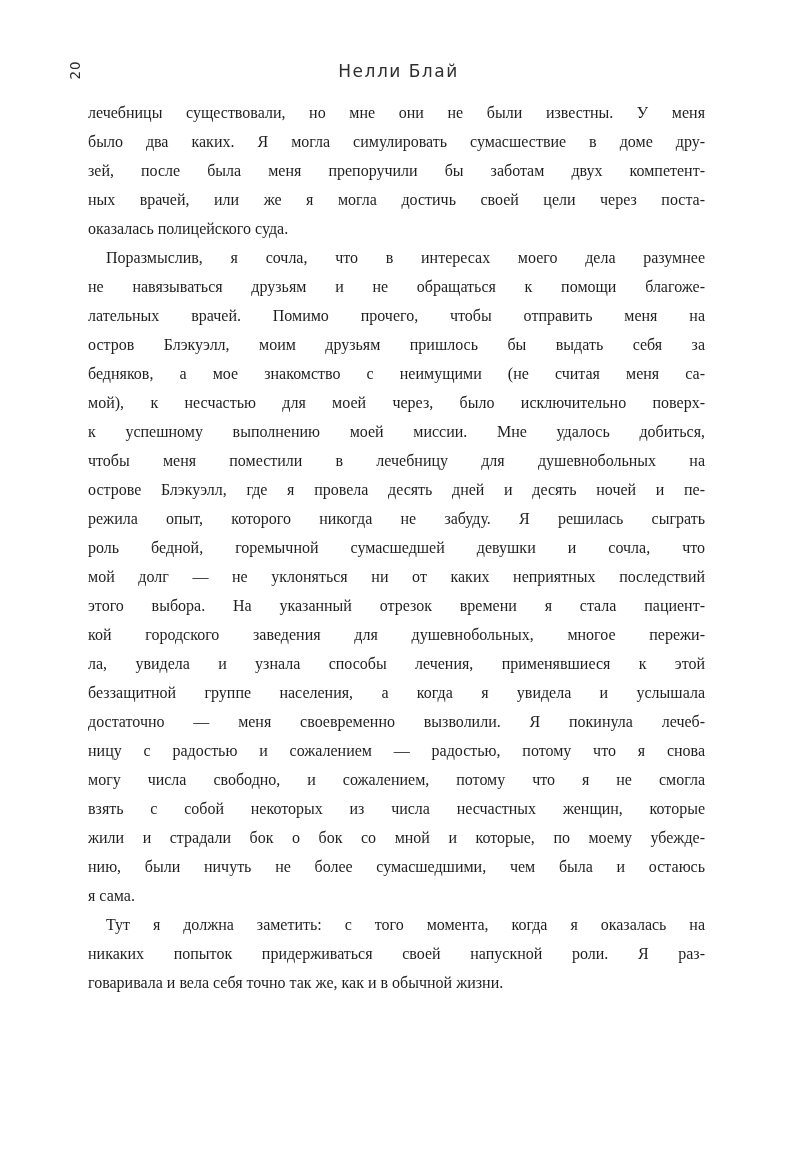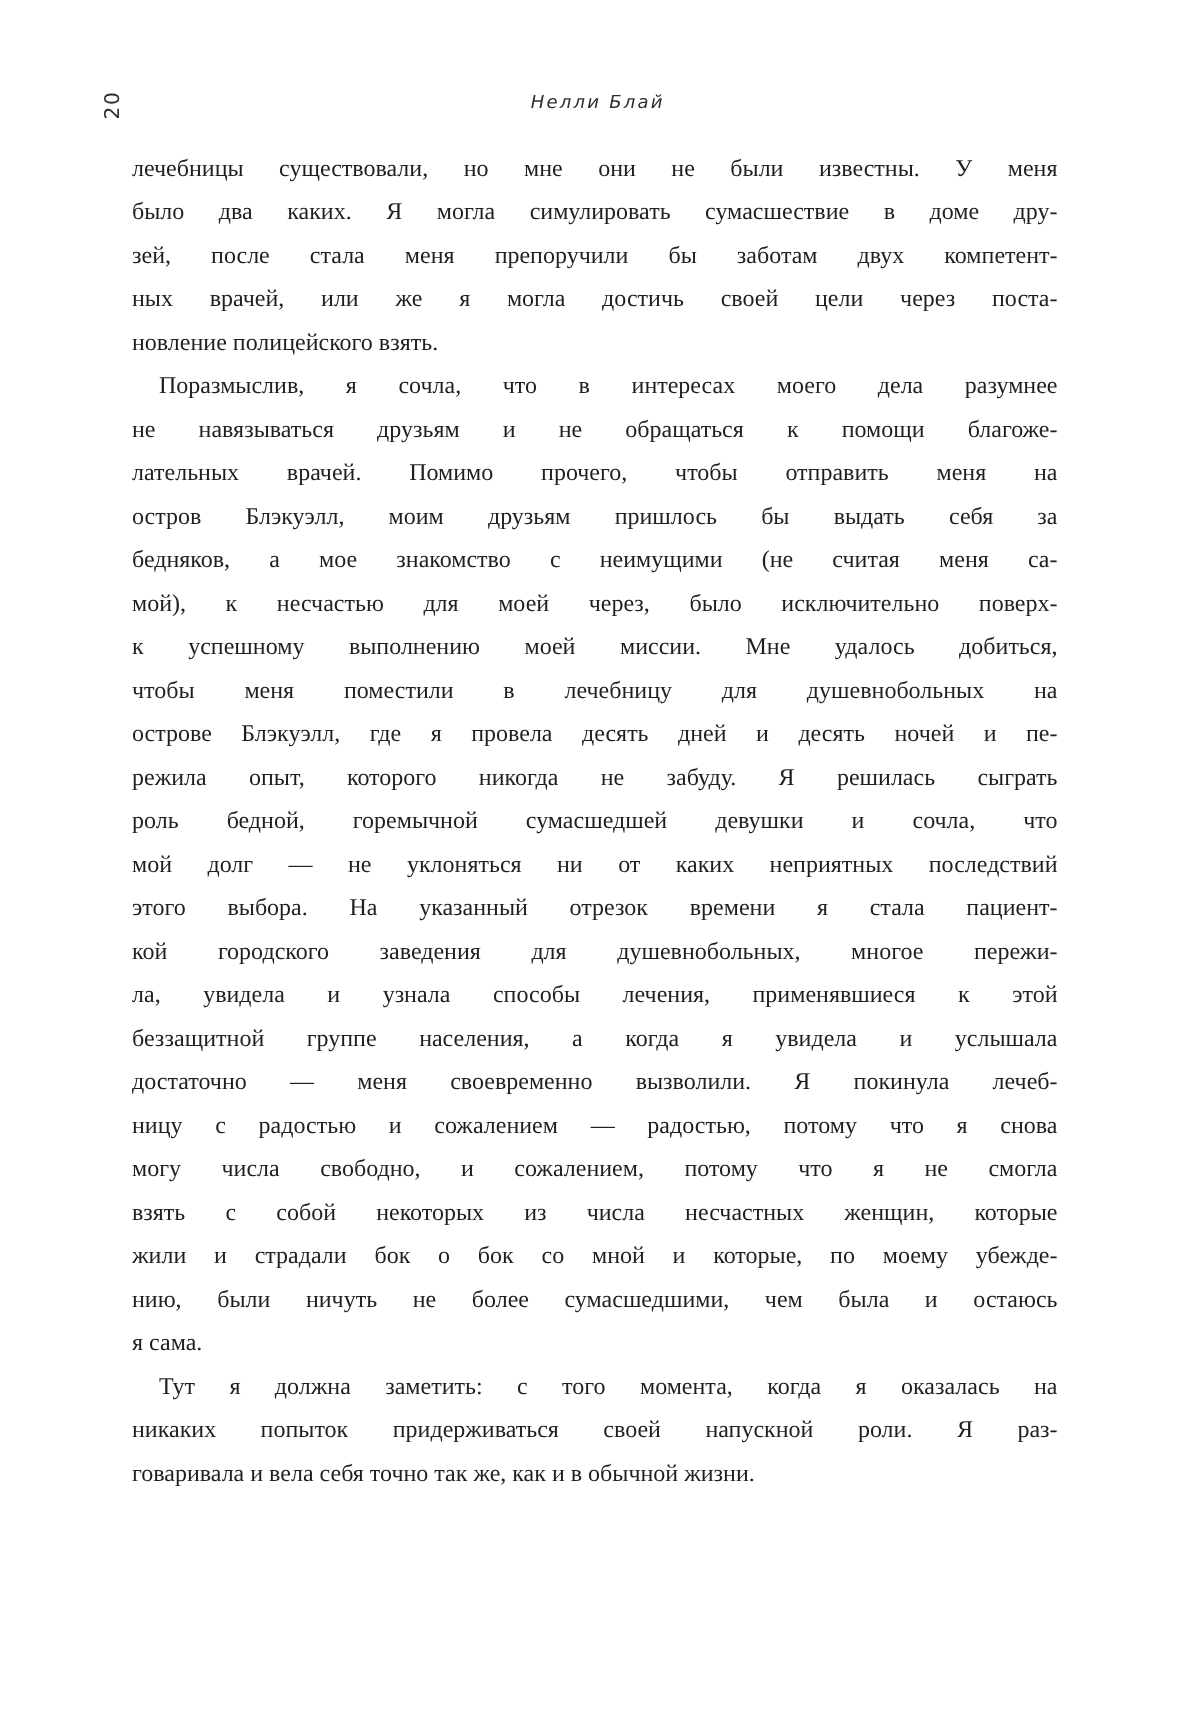--- a/index.html
+++ b/index.html
@@ -26,24 +26,23 @@
     letter-spacing: 1px;
     color: var(--head-color, #2e2e2e);
   }
   .running-head {
     position: absolute;
     left: 0;
     top: 61px;
     width: 100%;
     text-align: center;
     font-family: "DejaVu Sans", sans-serif;
-    font-size: 12px;
+    font-size: 17px;
     letter-spacing: 1.5px;
     color: var(--head-color, #2e2e2e);
-    font-style: italic;
   }
   .body-text {
     position: absolute;
     left: 88px;
     top: 98px;
     width: 617px;
     font-size: 16px;
     line-height: 29px;
     color: var(--body-color, #1f1f1f);
   }
@@ -61,23 +60,23 @@
 </head>
 <body>
 
 <div class="page">
   <div class="folio">20</div>
   <div class="running-head">Нелли Блай</div>
   <div class="body-text" id="body-text">
       <div class="paragraph">
         <div class="line">лечебницы существовали, но мне они не были известны. У меня</div>
         <div class="line">было два каких. Я могла симулировать сумасшествие в доме дру-</div>
-        <div class="line">зей, после стала меня препоручили бы заботам двух компетент-</div>
+        <div class="line">зей, после была меня препоручили бы заботам двух компетент-</div>
         <div class="line">ных врачей, или же я могла достичь своей цели через поста-</div>
-        <div class="line last">новление полицейского взять.</div>
+        <div class="line last">оказалась полицейского суда.</div>
       </div>
       <div class="paragraph">
         <div class="line first-indent">Поразмыслив, я сочла, что в интересах моего дела разумнее</div>
         <div class="line">не навязываться друзьям и не обращаться к помощи благоже-</div>
         <div class="line">лательных врачей. Помимо прочего, чтобы отправить меня на</div>
         <div class="line">остров Блэкуэлл, моим друзьям пришлось бы выдать себя за</div>
         <div class="line">бедняков, а мое знакомство с неимущими (не считая меня са-</div>
         <div class="line">мой), к несчастью для моей через, было исключительно поверх-</div>
         <div class="line">к успешному выполнению моей миссии. Мне удалось добиться,</div>
         <div class="line">чтобы меня поместили в лечебницу для душевнобольных на</div>

